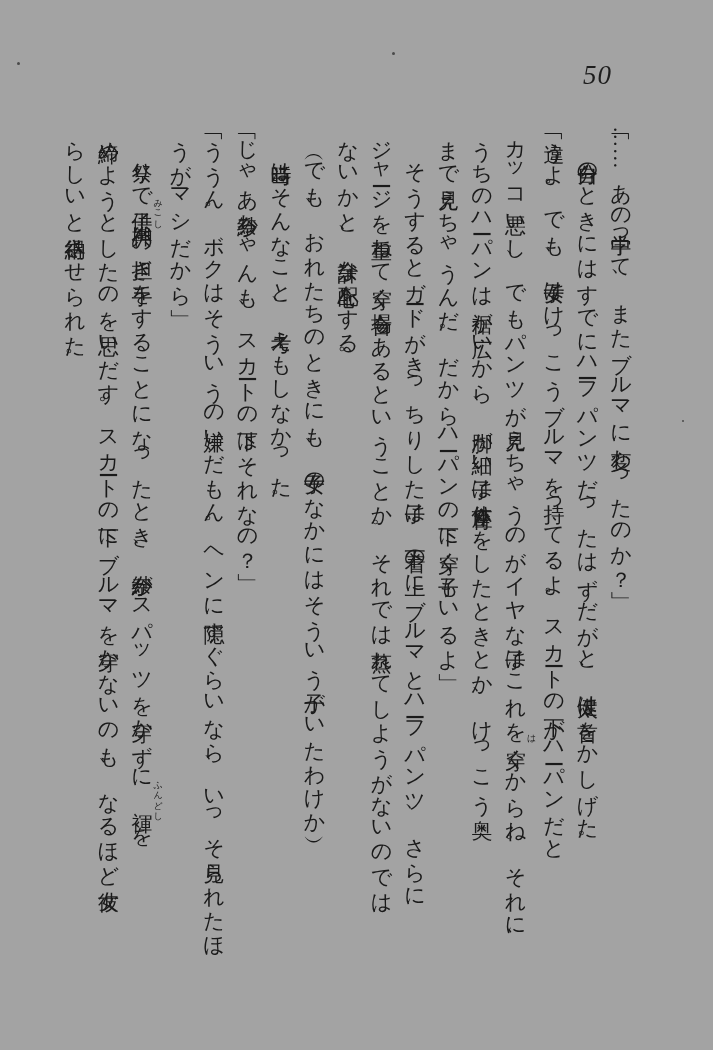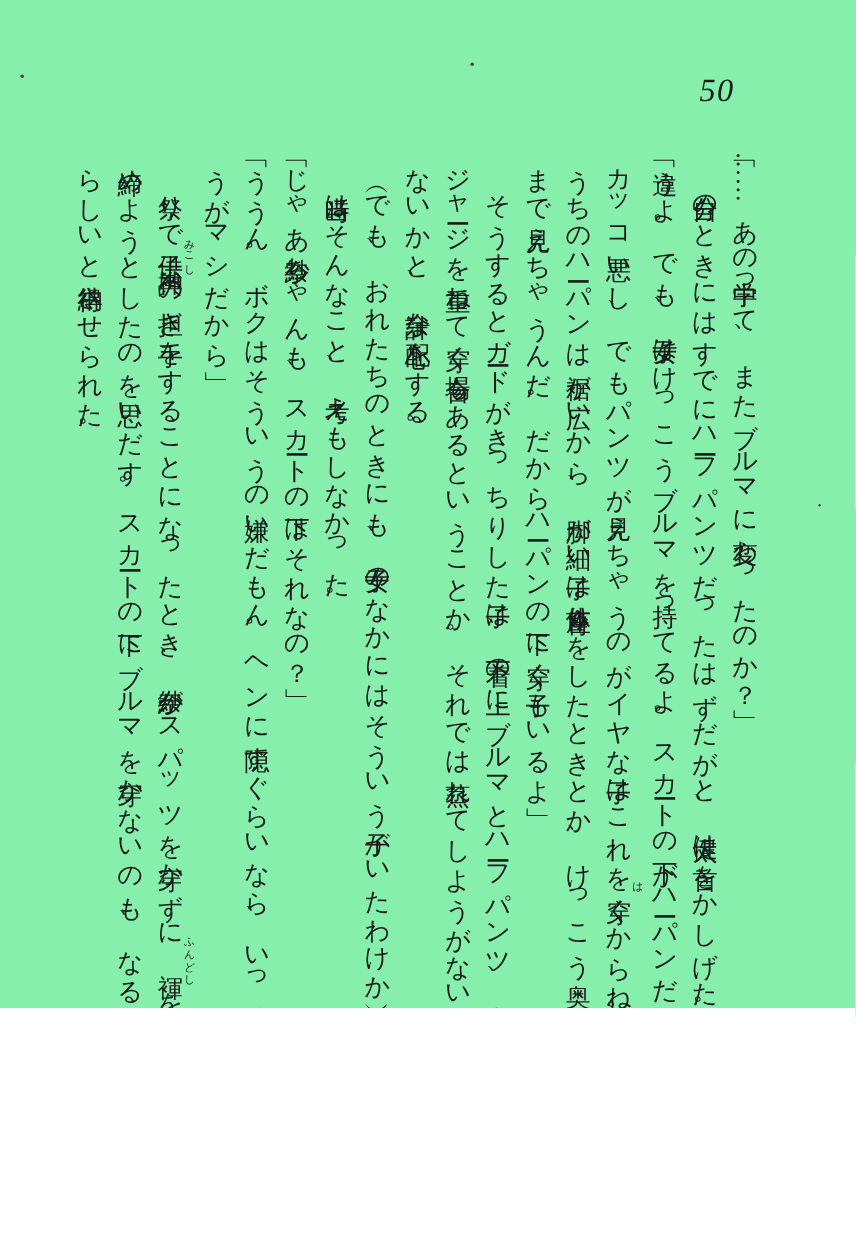--- a/index.html
+++ b/index.html
@@ -1,22 +1,22 @@
 <!DOCTYPE html>
 <html lang="ja"><head>
 <meta charset="utf-8">
 <style>
   * { margin: 0; padding: 0; box-sizing: border-box; }
   html, body { background: #ffffff; }
 
   .page {
     position: relative;
     width: 713px;
-    height: 840px;
-    background: #86efac;
+    height: 1050px;
+    background: #a3a3a3;
     overflow: hidden;
     font-family: "Liberation Serif", "DejaVu Serif", serif;
   }
 
   .page-number {
     position: absolute;
     left: 583px;
     top: 60px;
     font-size: 27px;
     font-style: italic;

